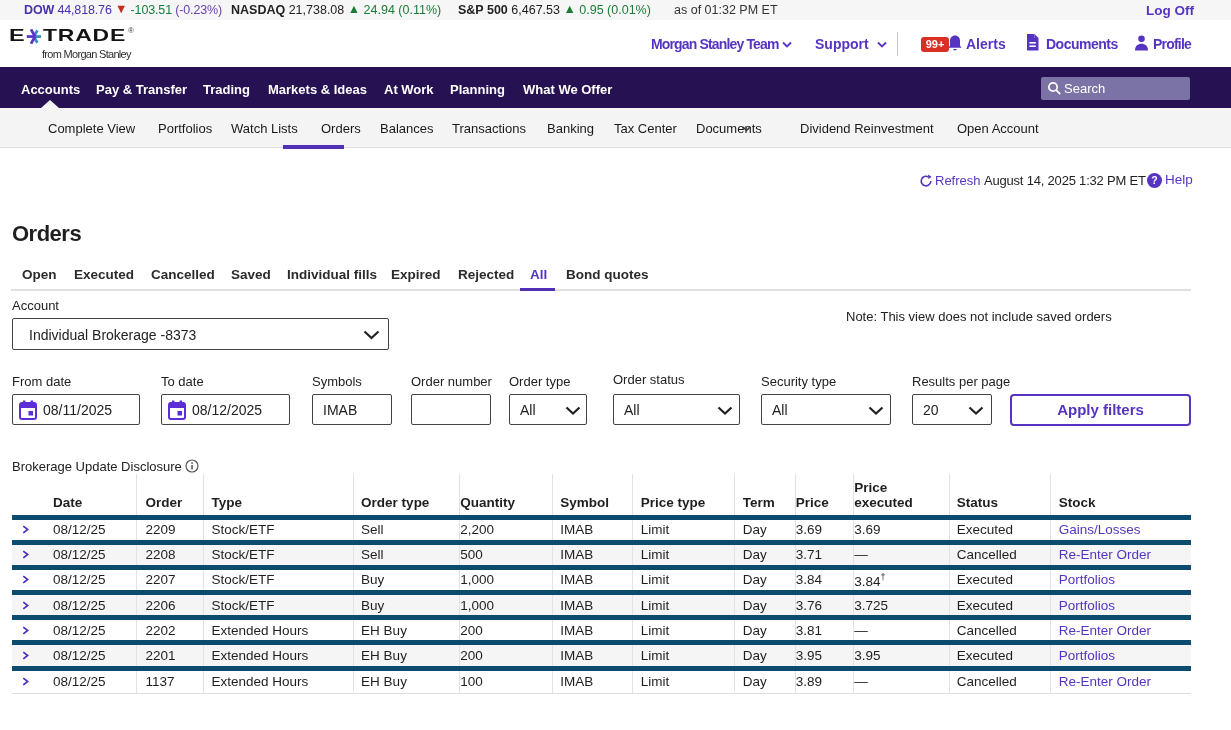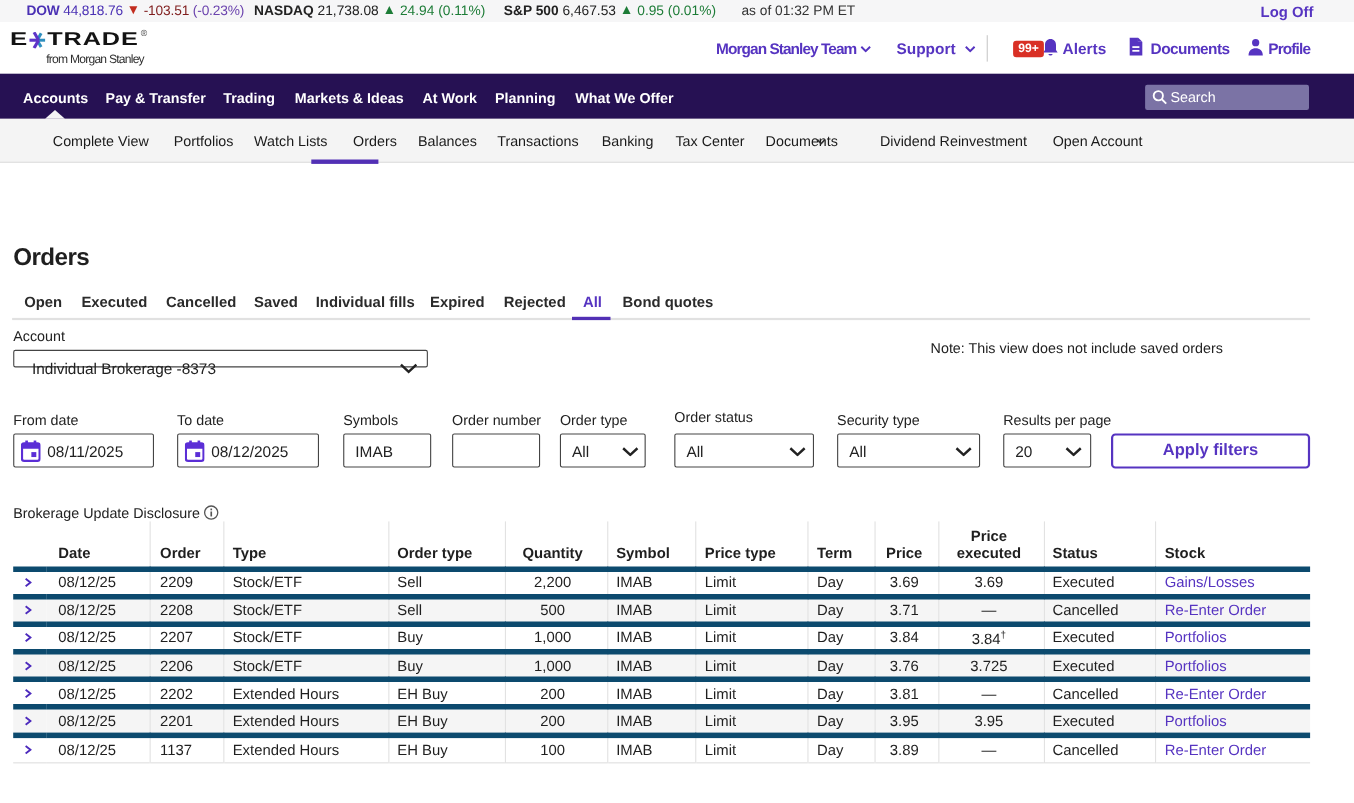--- a/index.html
+++ b/index.html
@@ -51,29 +51,29 @@
 #applybtn { position:absolute; left:1010px; top:394px; width:181px; height:32px; border:2px solid #5634c1; border-radius:4px; background:#fff; color:#5634c1; font-size:15px; font-weight:bold; text-align:center; line-height:28px; }
 
 
 #tbl { position:absolute; left:12px; top:473.5px; width:1179px; border-collapse:collapse; table-layout:fixed; font-size:13.5px; color:#1f1f1f; }
 #tbl th { font-weight:bold; vertical-align:bottom; padding:0 0 5px 0; text-align:left; height:43.5px; }
 #tbl td { padding:0; height:25.2px; white-space:pre; }
 #tbl .bl { border-left:1px solid #e2e2e2; }
 #tbl tbody tr { border-top:5px solid #0c4a6e; }
 #tbl tbody tr:last-child { border-bottom:1px solid #dedede; }
 #tbl tbody tr.alt { background:#f5f5f5; }
-#tbl .r { text-align:center; }
+#tbl .r { text-align:left; }
 #tbl a { color:#5634c1; text-decoration:none; }
 </style>
 </head>
 <body>
 <div id="page">
 
 <div id="ticker">
-  <span style="left:24px;letter-spacing:-0.15px"><b class="tkb" style="color:#4a30b4">DOW</b> <span style="color:#4a30b4">44,818.76</span> <span style="color:#c22d1f;font-size:12.5px;position:relative;top:-1px">▼</span> <span style="color:#7f1d1d">-103.51</span> <span style="color:#6b43ae">(-0.23%)</span></span>
+  <span style="left:24px;letter-spacing:-0.15px"><b class="tkb" style="color:#4a30b4">DOW</b> <span style="color:#4a30b4">44,818.76</span> <span style="color:#c22d1f;font-size:12.5px;position:relative;top:-1px">▼</span> <span style="color:#15803d">-103.51</span> <span style="color:#6b43ae">(-0.23%)</span></span>
   <span style="left:231px"><b class="tkb" style="color:#222">NASDAQ</b> <span style="color:#222">21,738.08</span> <span style="color:#1d7c37;font-size:12.5px;position:relative;top:-1px">▲</span> <span style="color:#1d7c37">24.94 (0.11%)</span></span>
   <span style="left:458px"><b class="tkb" style="color:#222">S&amp;P 500</b> <span style="color:#222">6,467.53</span> <span style="color:#1d7c37;font-size:12.5px;position:relative;top:-1px">▲</span> <span style="color:#1d7c37">0.95 (0.01%)</span></span>
   <span style="left:674px;color:#333">as of 01:32 PM ET</span>
   <span style="left:1146px;color:#5634c1;font-weight:bold;font-size:13.5px;top:2.5px">Log Off</span>
 </div>
 
 <div id="hdr">
   <div class="abs" style="left:9.3px;top:6.3px;font-size:17px;font-weight:bold;color:#131313;transform:scaleX(1.38);transform-origin:0 0;line-height:19px">E</div>
   <div class="abs" style="left:43.2px;top:6.3px;font-size:17px;font-weight:bold;color:#131313;transform:scaleX(1.35);transform-origin:0 0;line-height:19px;letter-spacing:0.6px">TRADE</div>
   <div class="abs" style="left:128px;top:5.5px;font-size:8px;color:#444">®</div>
@@ -153,39 +153,52 @@
   <div class="item" style="left:587px">Tax Center</div>
   <div class="item" style="left:669px">Documents</div>
   <svg class="abs" style="left:742px;top:18px" width="9" height="6" viewBox="0 0 9 6">
         <polyline points="1,1 4.5,4.5 8,1" fill="none" stroke="#333" stroke-width="1.5"></polyline>
       </svg>
   <div class="item" style="left:773px">Dividend Reinvestment</div>
   <div class="item" style="left:930px">Open Account</div>
   <div id="ordul"></div>
 </div>
 
+<div id="refresh">
+  <svg class="abs" style="left:919px;top:2px" width="14" height="14" viewBox="0 0 14 14">
+        <path d="M11.8 7 A4.8 4.8 0 1 1 9.4 2.9" fill="none" stroke="#5634c1" stroke-width="1.6"></path>
+        <path d="M9.0 0.6 L12.6 2.7 L9.4 5.3 Z" fill="#5634c1"></path>
+      </svg>
+  <span class="pur" style="left:935px;font-size:13px;top:0.5px">Refresh</span>
+  <span style="left:984px;color:#1f1f1f;font-size:13px;top:0.5px;letter-spacing:-0.2px">August 14, 2025 1:32 PM ET</span>
+  <svg class="abs" style="left:1147px;top:0.5px" width="15" height="15" viewBox="0 0 15 15">
+        <circle cx="7.5" cy="7.5" r="7.5" fill="#5634c1"></circle>
+        <text x="7.5" y="11.2" font-size="10.5" font-weight="bold" fill="#fff" text-anchor="middle" font-family="Liberation Sans, sans-serif">?</text>
+      </svg>
+  <span class="pur" style="left:1165px">Help</span>
+</div>
 
 <h1>Orders</h1>
 
 <div id="tabs">
   <span style="left:22px">Open</span>
   <span style="left:74px">Executed</span>
   <span style="left:151px">Cancelled</span>
   <span style="left:231px">Saved</span>
   <span style="left:287px">Individual fills</span>
   <span style="left:391px">Expired</span>
   <span style="left:458px">Rejected</span>
   <span style="left:530px;color:#5634c1">All</span>
   <span style="left:566px">Bond quotes</span>
   <div id="tabline"></div>
   <div id="allul"></div>
 </div>
 
 <div class="lbl" style="left:12px;top:298px">Account</div>
-<div class="ibox" style="left:12px;top:318px;width:377px;height:16px">
+<div class="ibox" style="left:12px;top:318px;width:377px;height:32px">
   <span class="txt" style="top:8px">Individual Brokerage -8373</span>
   <svg class="chev" style="left:350px;top:11px" width="17" height="10" viewBox="0 0 17 10">
         <polyline points="1.5,1.5 8.5,8 15.5,1.5" fill="none" stroke="#222" stroke-width="2.2"></polyline>
       </svg>
 </div>
 <div class="lbl" style="left:846px;top:309px">Note: This view does not include saved orders</div>
 
 <div class="lbl" style="left:12px;top:374px">From date</div>
 <div class="lbl" style="left:161px;top:374px">To date</div>
 <div class="lbl" style="left:312px;top:374px">Symbols</div>

